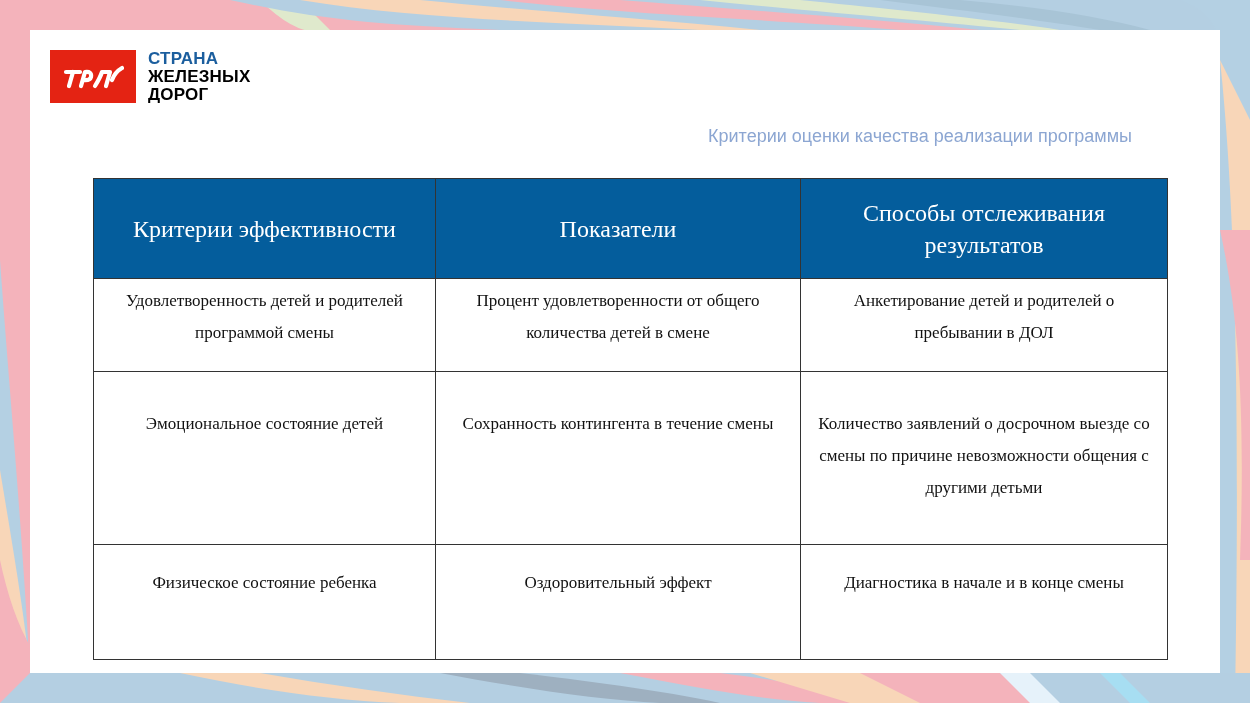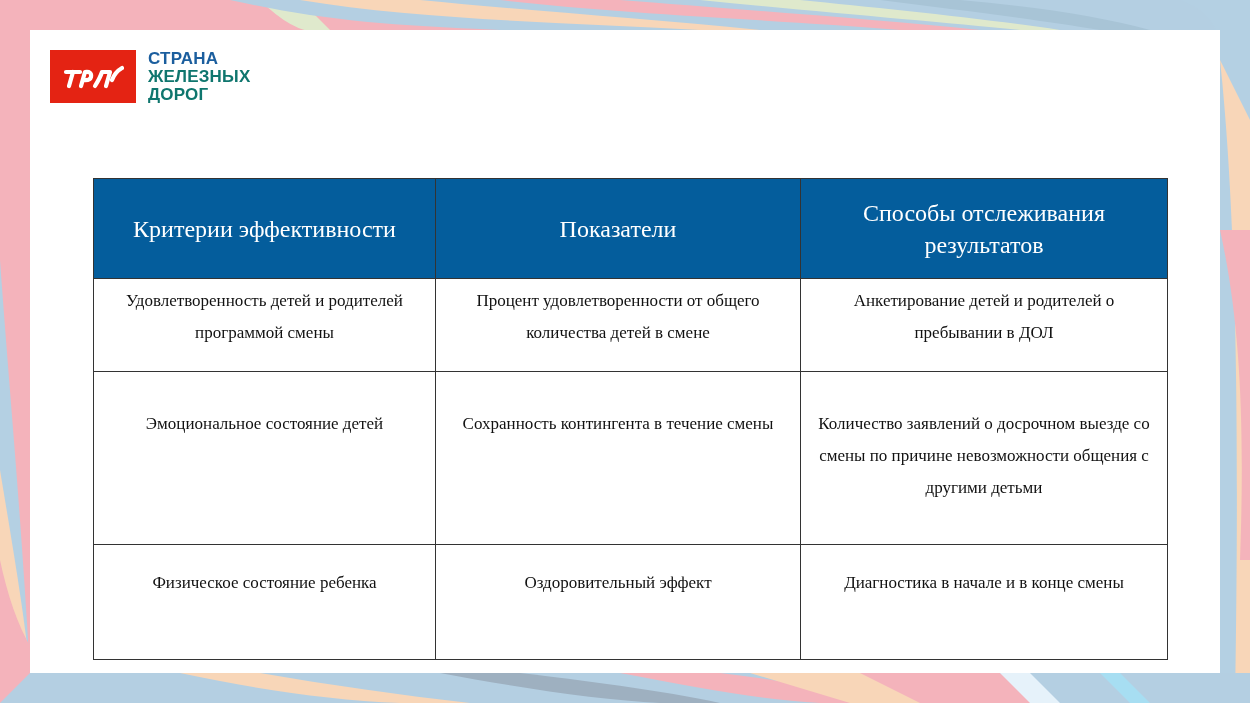--- a/index.html
+++ b/index.html
@@ -15,22 +15,22 @@
     position: absolute; left: 30px; top: 30px; width: 1190px; height: 643px;
     background: #ffffff;
   }
   .logo { position: absolute; left: 20px; top: 20px; width: 210px; height: 54px; display: flex; }
   .logo-box {
     width: 86px; height: 53px; background: #e42313;
     display: flex; align-items: center; justify-content: center;
   }
   .logo-text { margin-left: 12px; font-weight: bold; font-size: 17px; line-height: 18px; letter-spacing: 0.2px; }
   .logo-text .l1 { color: #1b5e9e; }
-  .logo-text .l2 { color: #0f766e; }
-  .logo-text .l3 { color: #0f766e; }
+  .logo-text .l2 { color: #000000; }
+  .logo-text .l3 { color: #000000; }
 
   .title {
     position: absolute; left: 405px; top: 22px; width: 760px;
     font-size: 45px; color: #0c5384; font-weight: normal; letter-spacing: 0.2px;
     white-space: nowrap;
   }
   .subtitle {
     position: absolute; left: 600px; top: 96px; width: 502px; text-align: right;
     font-size: 18px; color: #8ca6d2; white-space: nowrap;
   }
@@ -98,20 +98,21 @@
         </g>
       </svg>
     </div>
     <div class="logo-text">
       <div class="l1">СТРАНА</div>
       <div class="l2">ЖЕЛЕЗНЫХ</div>
       <div class="l3">ДОРОГ</div>
     </div>
   </div>
 
+  <div class="subtitle">Критерии оценки качества реализации программы</div>
 
   <table class="grid">
     <colgroup>
         <col class="c1">
         <col class="c2">
         <col class="c3">
       </colgroup>
     <thead>
       <tr>
         <th>Критерии эффективности</th>

